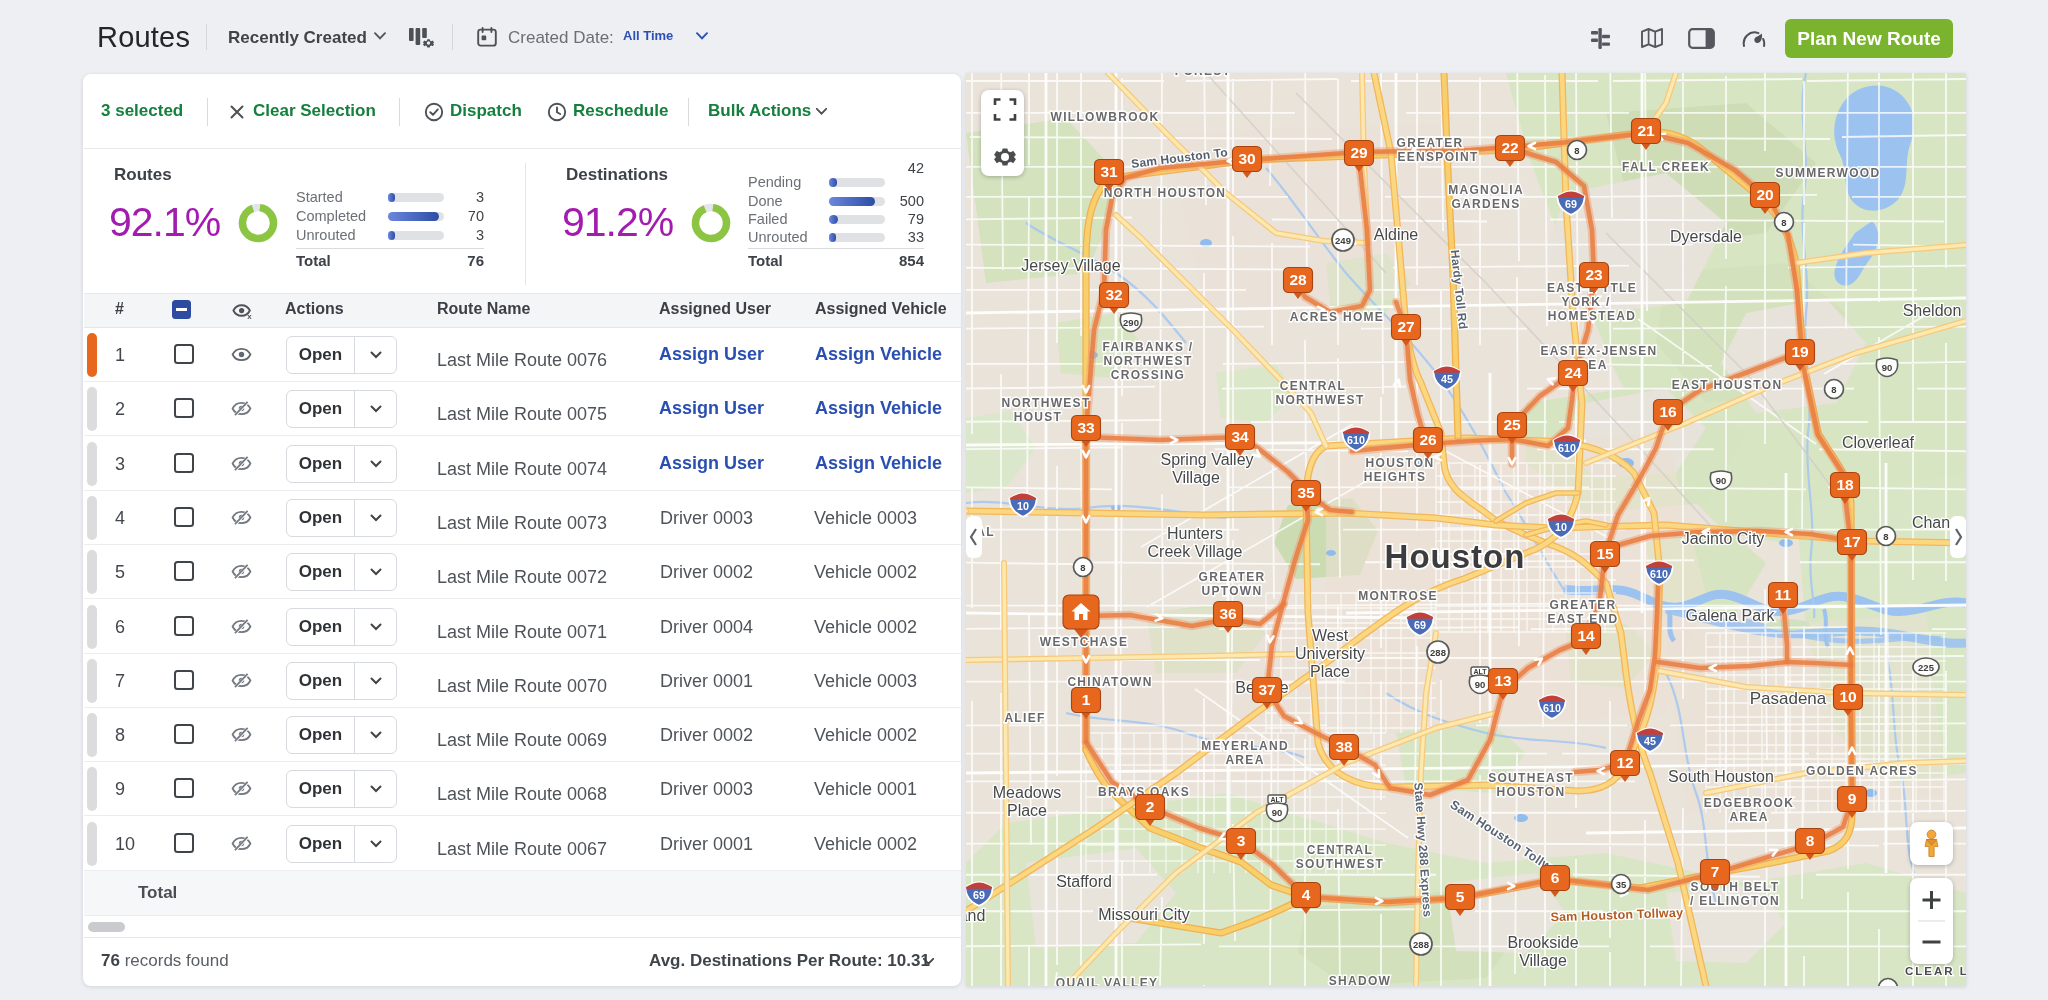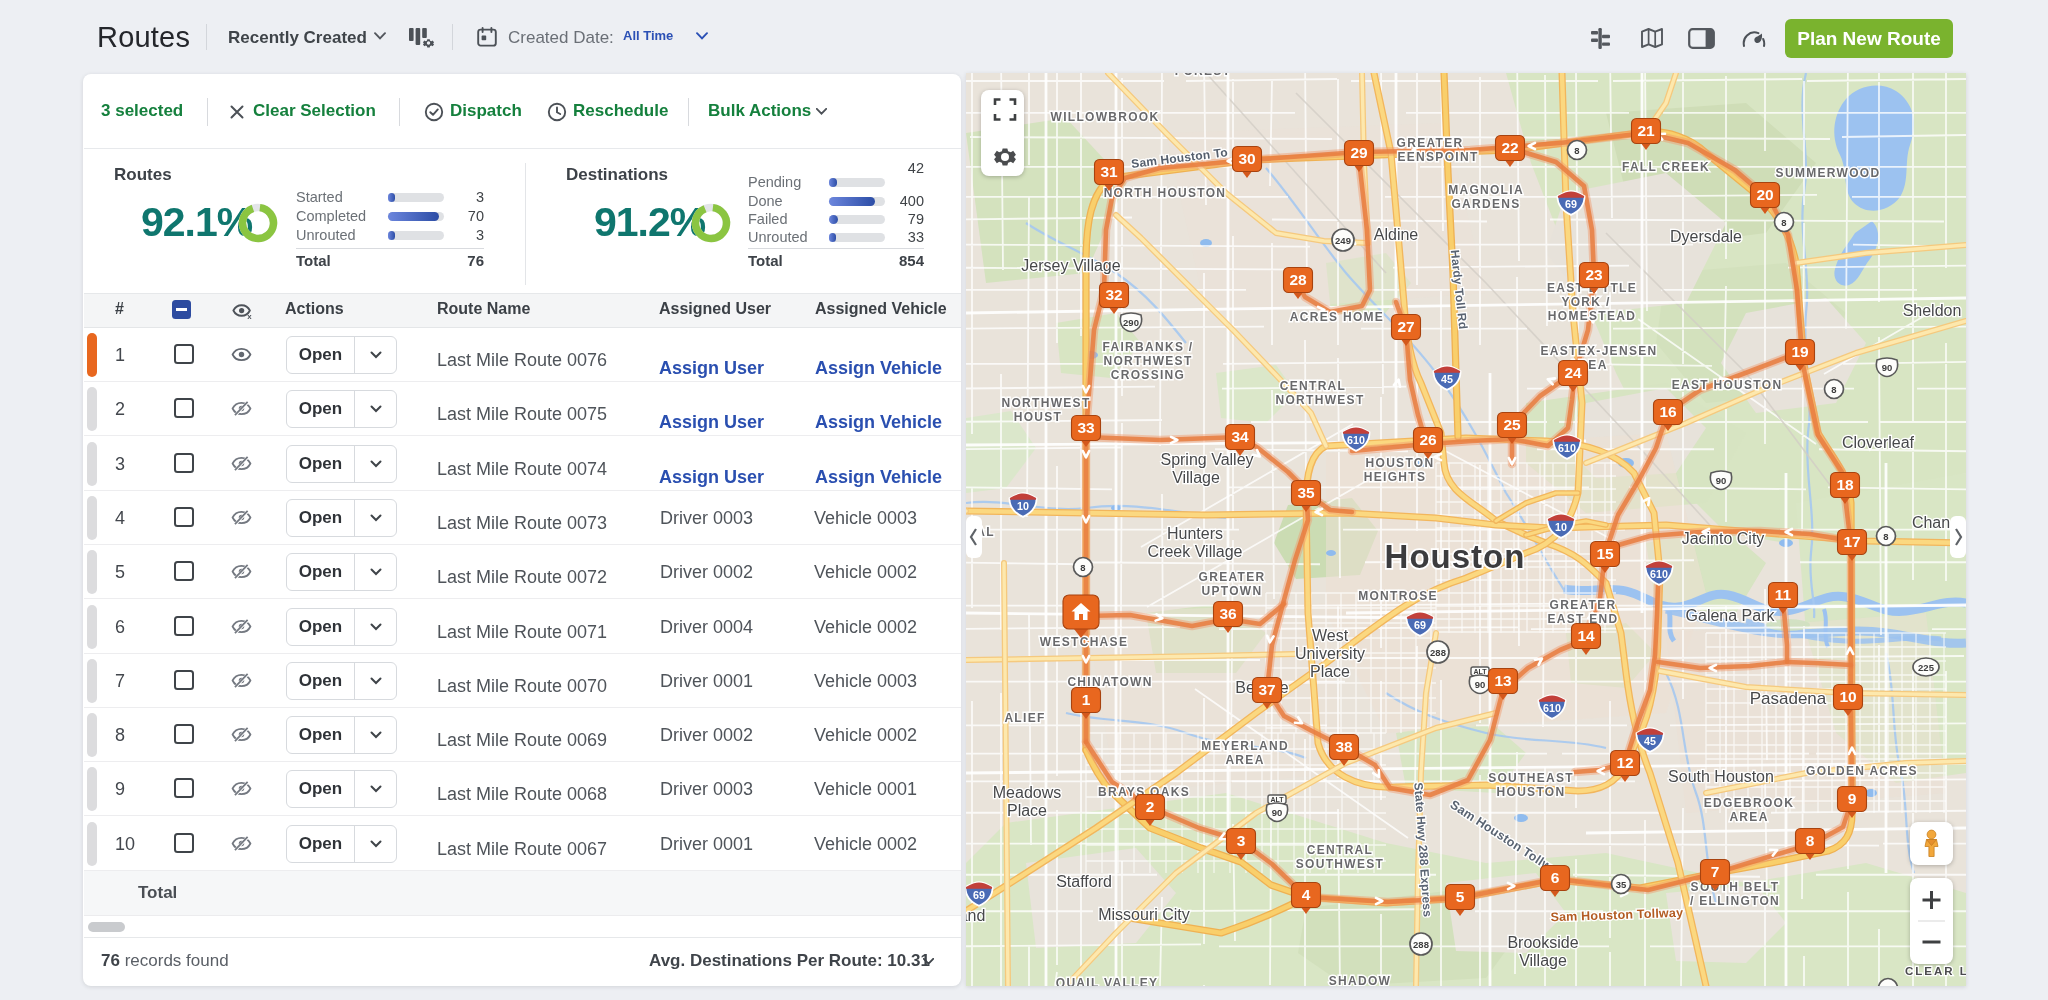--- a/index.html
+++ b/index.html
@@ -11,21 +11,21 @@
 .tblue { position:absolute; top:28px; font-size:13px; font-weight:bold; color:#2b50b5; }
 .tico2 { position:absolute; }
 #greenbtn { position:absolute; left:1785px; top:19px; width:168px; height:39px; background:#7ab32e; border-radius:6px; color:#fff; font-size:19px; font-weight:bold; text-align:center; line-height:39px; }
 #card { position:absolute; left:83px; top:74px; width:878px; height:912px; background:#ffffff; border-radius:8px; box-shadow:0 1px 4px rgba(40,50,60,0.14); }
 #map { position:absolute; left:966px; top:73px; width:1000px; height:913px; background:#e9e3da; overflow:hidden; box-shadow:0 1px 4px rgba(40,50,60,0.14); }
 .tbt { position:absolute; top:101px; font-size:17px; font-weight:bold; color:#15803d; }
 .tsep { position:absolute; top:98px; width:1px; height:28px; background:#d8dade; }
 .tico { position:absolute; }
 #tbline { position:absolute; left:84px; top:148px; width:877px; height:1px; background:#e7e9ec; }
 .shead { position:absolute; font-size:17px; font-weight:bold; color:#3d4248; }
-.bigpct { position:absolute; font-size:41px; font-weight:bold; color:#0f766e; letter-spacing:-1px;margin-left:32px; }
+.bigpct { position:absolute; font-size:41px; font-weight:normal; color:#a21caf; letter-spacing:-1px; }
 .slab { position:absolute; font-size:14.5px; color:#6b7076; }
 .sval { position:absolute; font-size:14.5px; color:#3f4347; width:60px; text-align:right; }
 .btrack { position:absolute; width:56px; height:9px; border-radius:4.5px; background:#dfe1e4; }
 .bfill { position:absolute; height:9px; border-radius:4.5px; background:linear-gradient(90deg,#6c86dd,#2c4da6); }
 .sline { position:absolute; height:1px; background:#d9dbdf; }
 .stot { position:absolute; font-size:15px; font-weight:bold; color:#3d4248; }
 .stotv { position:absolute; font-size:15px; font-weight:bold; color:#3d4248; width:60px; text-align:right; }
 .vdiv { position:absolute; width:1px; background:#e3e5e8; }
 #thead { position:absolute; left:84px; top:293px; width:877px; height:35px; background:#f4f5f6; border-top:1px solid #e6e8ea; border-bottom:1px solid #e4e6e8; }
 .hcell { position:absolute; top:300px; font-size:16px; font-weight:bold; color:#3b4046; }
@@ -33,21 +33,21 @@
 .row { position:absolute; left:84px; width:877px; border-bottom:1px solid #ededef; background:#fff; }
 .rbar { position:absolute; left:3px; top:5px; width:10px; height:44px; border-radius:5px; }
 .rnum { position:absolute; left:31px; top:17px; font-size:18px; color:#43474d; }
 .rchk { position:absolute; left:90px; top:16px; width:20px; height:20px; border:2px solid #3f4449; border-radius:3.5px; }
 .reye { position:absolute; left:147px; top:16px; }
 .openwrap { position:absolute; left:202px; top:8px; }
 .openbtn { display:flex; width:111px; height:38px; border:1px solid #d7dade; border-radius:6px; background:#fff; }
 .openmain { width:68px; border-right:1px solid #d7dade; font-size:17px; font-weight:bold; color:#2f3338; text-align:center; line-height:36px; }
 .opencaret { flex:1; display:flex; align-items:center; justify-content:center; }
 .rname { position:absolute; left:353px; top:22px; font-size:18px; color:#4f545a; }
-.blu { position:absolute; top:16px; font-size:18px; font-weight:bold; color:#2a4fb0;margin-top:14px; }
+.blu { position:absolute; top:16px; font-size:18px; font-weight:bold; color:#2a4fb0; }
 .gtxt { position:absolute; top:17px; font-size:18px; color:#4f545a; }
 #totrow { position:absolute; left:84px; top:871px; width:877px; height:45px; background:#f6f7f8; border-bottom:1px solid #ececee; }
 #scrlthumb { position:absolute; left:88px; top:922px; width:37px; height:10px; border-radius:5px; background:#c9cbce; }
 #footln { position:absolute; left:84px; top:937px; width:877px; height:1px; background:#e6e8ea; }
 </style></head>
 <body>
 <div id="stage">
 
 <span id="ttl">Routes</span>
 <div class="tsep2" style="left:206px"></div>
@@ -156,21 +156,21 @@
 <circle cx="20" cy="20" r="15.5" fill="none" stroke="#e3e5e8" stroke-width="7.5"></circle>
 <circle cx="20" cy="20" r="15.5" fill="none" stroke="#8bc541" stroke-width="7.5" stroke-dasharray="88.8 8.6"></circle>
 </svg></div>
 <span class="slab" style="left:748px;top:174px">Pending</span>
     <div class="btrack" style="left:829px;top:178px"></div>
     <div class="bfill" style="left:829px;top:178px;width:8px"></div>
     <span class="sval" style="top:160px;left:864px">42</span>
 <span class="slab" style="left:748px;top:193px">Done</span>
     <div class="btrack" style="left:829px;top:197px"></div>
     <div class="bfill" style="left:829px;top:197px;width:46px"></div>
-    <span class="sval" style="top:193px;left:864px">400</span>
+    <span class="sval" style="top:193px;left:864px">500</span>
 <span class="slab" style="left:748px;top:211px">Failed</span>
     <div class="btrack" style="left:829px;top:215px"></div>
     <div class="bfill" style="left:829px;top:215px;width:9px"></div>
     <span class="sval" style="top:211px;left:864px">79</span>
 <span class="slab" style="left:748px;top:229px">Unrouted</span>
     <div class="btrack" style="left:829px;top:233px"></div>
     <div class="bfill" style="left:829px;top:233px;width:7px"></div>
     <span class="sval" style="top:229px;left:864px">33</span>
 <div class="sline" style="left:748px;top:248px;width:176px"></div>
 <span class="stot" style="left:748px;top:252px">Total</span>

